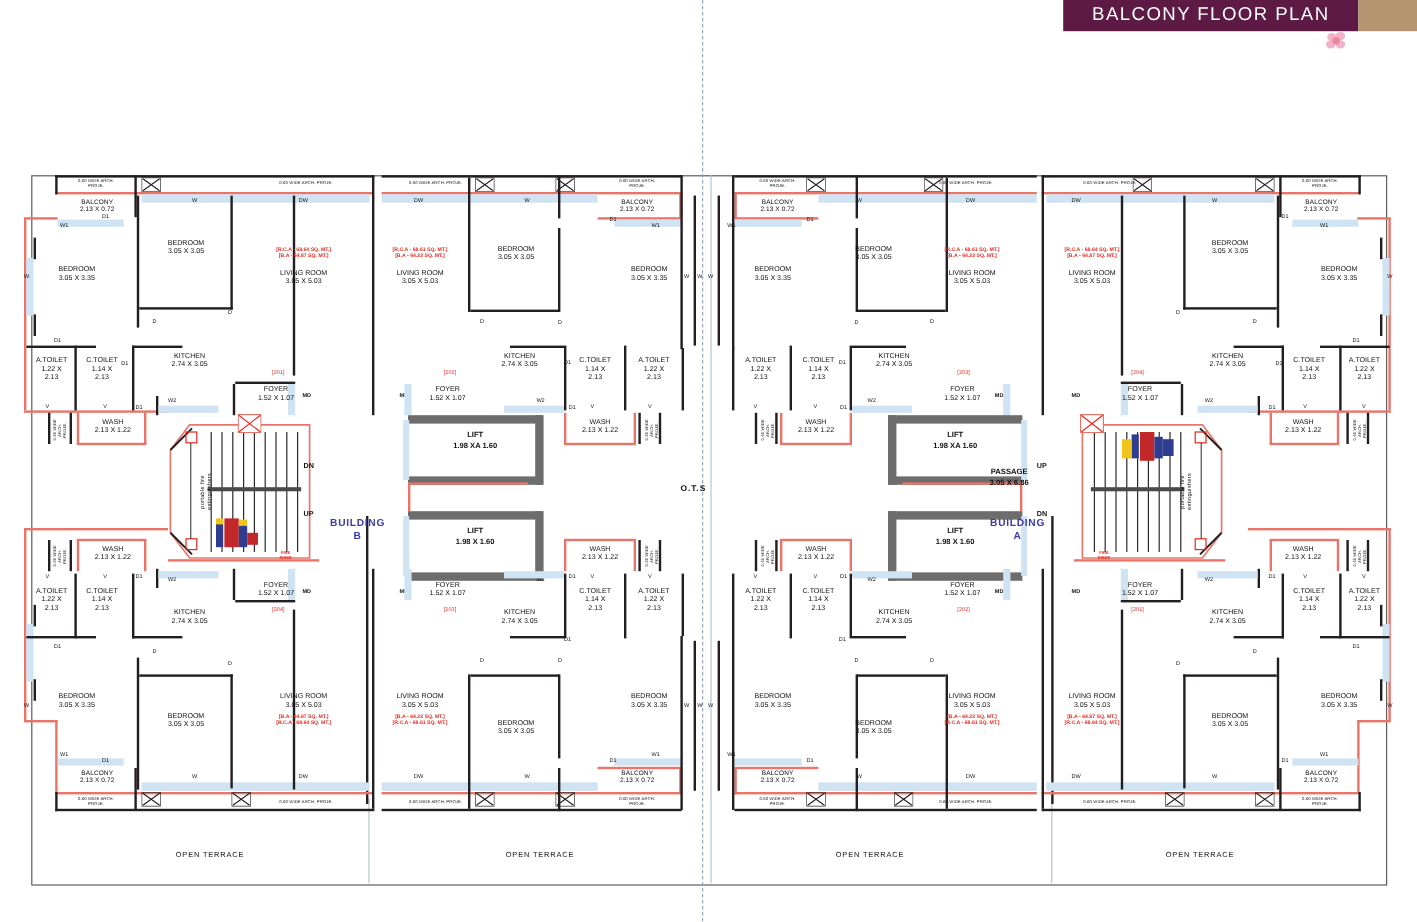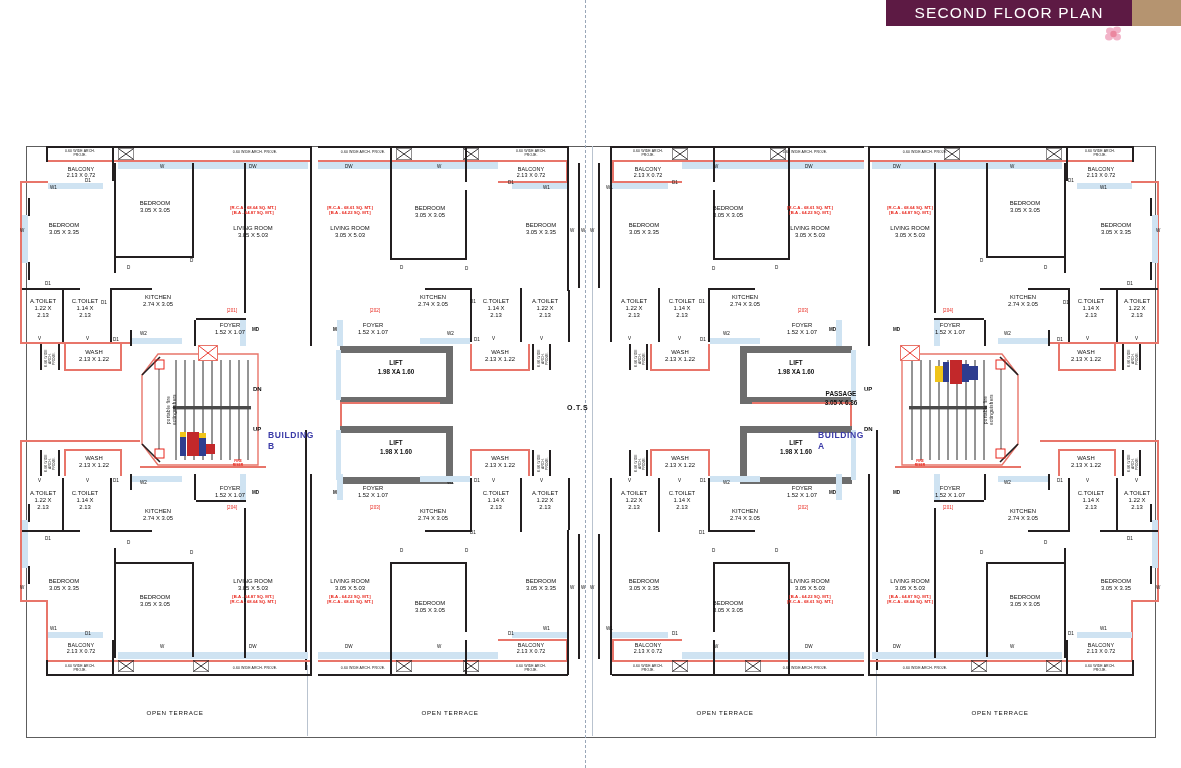--- a/index.html
+++ b/index.html
@@ -16,21 +16,21 @@
   
   .w{position:absolute;background:#231f20;}          
   .rw{position:absolute;background:#e8756a;}          
   .gw{position:absolute;background:#6d6d6d;}          
   .gl{position:absolute;background:#cfe3f2;}        
   .lbl{position:absolute;font-size:5.4px;line-height:6.4px;letter-spacing:.1px;color:#111;text-align:center;white-space:pre;}
   .room{position:absolute;text-align:center;font-size:5.9px;line-height:7px;color:#111;white-space:pre;}
   .tiny{position:absolute;font-size:3.5px;line-height:4.2px;text-align:center;color:#111;white-space:pre;letter-spacing:.1px;}
   .redlbl{position:absolute;font-size:4.5px;line-height:5.2px;color:#e8261c;text-align:center;white-space:pre;letter-spacing:.1px;}
   .areatag{position:absolute;font-size:4.3px;line-height:5.3px;color:#e8261c;font-weight:bold;text-align:center;white-space:pre;}
-  .bldg{position:absolute;color:#3b3ba8;font-weight:bold;font-size:8.5px;text-align:left;letter-spacing:.6px;line-height:11px;white-space:pre;}
+  .bldg{position:absolute;color:#3b3ba8;font-weight:bold;font-size:8.5px;text-align:center;letter-spacing:.6px;line-height:11px;white-space:pre;}
   .ots{position:absolute;font-weight:bold;font-size:7px;letter-spacing:.8px;color:#111;}
   .terr{position:absolute;font-size:6.2px;letter-spacing:.7px;color:#111;text-align:center;white-space:nowrap;}
   .vert{position:absolute;font-size:3.3px;line-height:4px;color:#111;text-align:center;white-space:pre;
         writing-mode:vertical-rl;transform:rotate(180deg);letter-spacing:.2px;}
   .vert2{position:absolute;font-size:4.6px;line-height:5.6px;color:#111;text-align:center;white-space:pre;
         writing-mode:vertical-rl;transform:rotate(180deg);letter-spacing:.3px;}
   .dn{position:absolute;font-size:6px;font-weight:bold;color:#111;}
   .firer{position:absolute;font-size:3.4px;line-height:4.1px;color:#e8261c;text-align:center;white-space:pre;font-weight:bold;}
   .lift{position:absolute;text-align:center;font-size:6.3px;font-weight:bold;line-height:9px;color:#111;white-space:pre;}
   .passage{position:absolute;text-align:center;font-size:6.4px;font-weight:bold;line-height:8.5px;color:#111;white-space:pre;}
@@ -40,21 +40,21 @@
   .outerline{position:absolute;border:1px solid #5d5d5d;}
   .dashv{position:absolute;border-left:1px dashed #9aa7b8;}
   .dashv2{position:absolute;border-left:1px solid #b9c3cf;}
 </style>
 </head>
 <body>
 
 <div id="stage">
 
   <div class="title-banner">
-    <span>SECOND FLOOR PLAN</span>
+    <span>BALCONY FLOOR PLAN</span>
   </div>
   <div class="title-tab"></div>
   <svg class="flower" viewBox="0 0 22 20">
     <g fill="#f0a6bf" opacity="0.85">
       <ellipse cx="7" cy="7" rx="4" ry="3.4"></ellipse>
       <ellipse cx="14" cy="6" rx="4" ry="3.4"></ellipse>
       <ellipse cx="6" cy="13" rx="4" ry="3.4"></ellipse>
       <ellipse cx="14" cy="13" rx="4" ry="3.4"></ellipse>
       <circle cx="10.5" cy="10" r="3.2" fill="#e8738f"></circle>
     </g>

